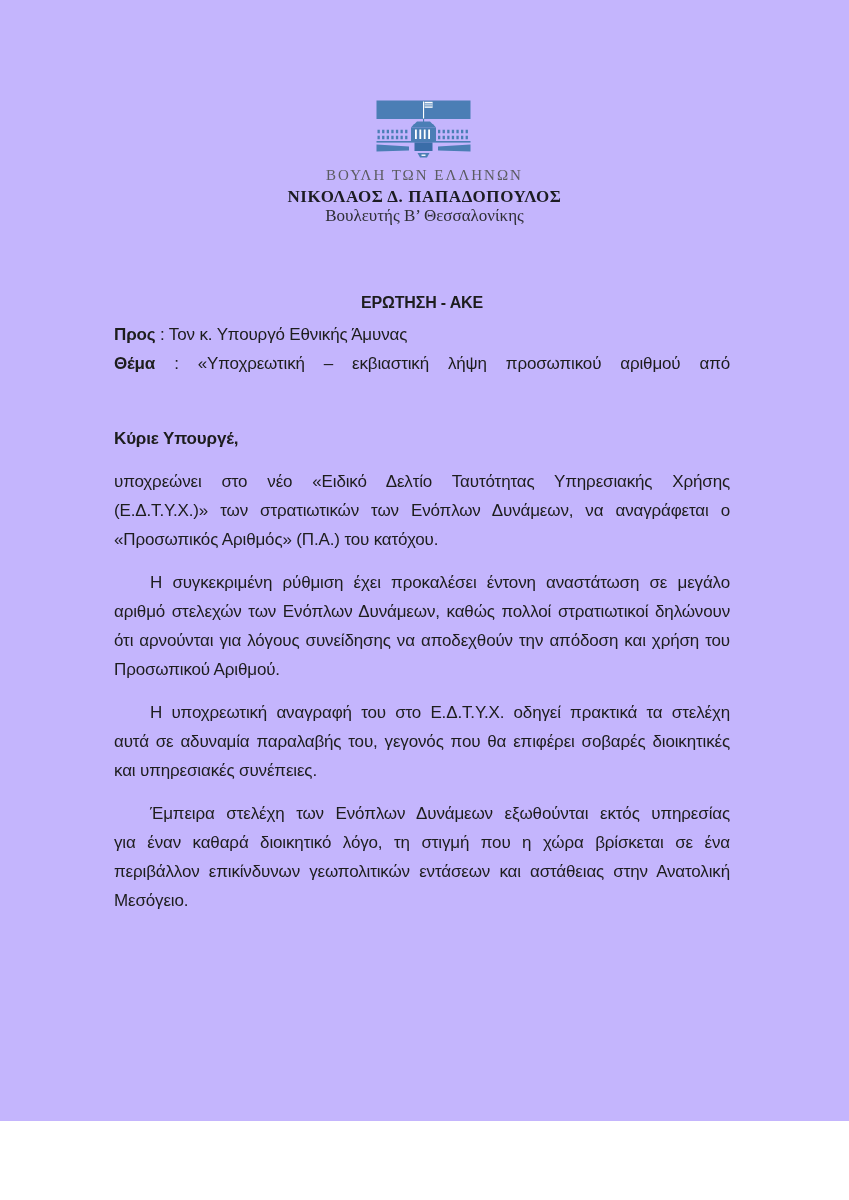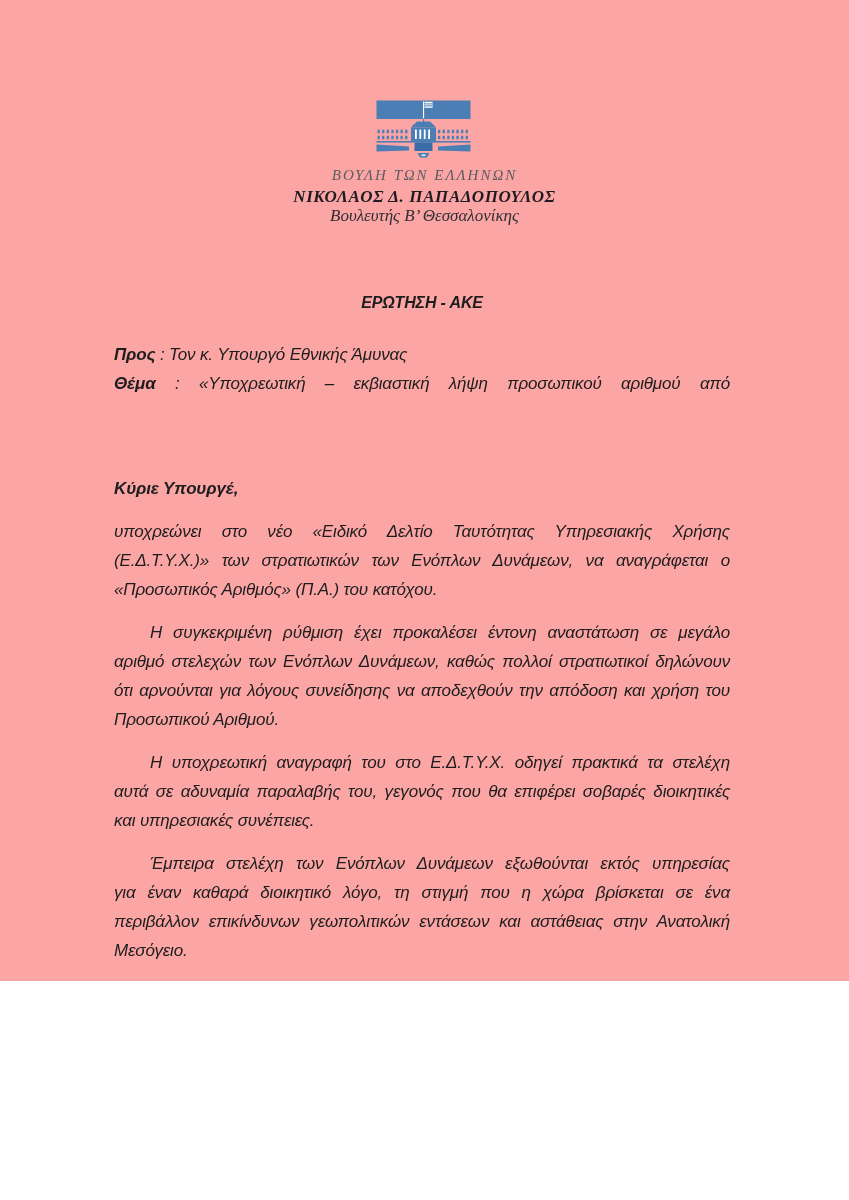--- a/index.html
+++ b/index.html
@@ -1,24 +1,23 @@
 <!DOCTYPE html>
 <html lang="el" style="--logo-blue: #4b7eb5; --logo-blue-dark: #3a6da8; --ink: #1d1d1d;"><head>
 <meta charset="utf-8">
 <style>
   html, body { margin: 0; padding: 0; background: #ffffff; }
   .page {
     position: relative;
     width: 849px;
-    height: 981px;
-    background: #fca5a5;
+    height: 1121px;
+    background: #c4b5fd;
     overflow: hidden;
     font-family: "Liberation Sans", sans-serif;
     color: var(--ink, #1d1d1d);
-    font-style: italic;
   }
 
   
   .letterhead { position: absolute; left: 0; top: 0; width: 849px; text-align: center; }
   .logo { position: absolute; left: 375px; top: 97px; width: 97px; height: 66px; }
   .kicker {
     position: absolute; left: 0; top: 167px; width: 849px;
     font-family: "Liberation Serif", serif;
     font-size: 15px; letter-spacing: 2px; color: #5b5b61;
   }
@@ -33,23 +32,23 @@
     font-size: 17px; color: #2e2e35;
   }
 
   
   .content {
     position: absolute; left: 114px; top: 288px; width: 616px;
     font-size: 17px; letter-spacing: -0.15px; line-height: 29px;
   }
   .doc-title { text-align: center; font-weight: bold; font-size: 16px; line-height: 29px; }
   .b { font-weight: bold; }
-  .to-line { margin-top: 23px; }
+  .to-line { margin-top: 3px; }
   .subject { }
-  .salutation { margin-top: 76px; font-weight: bold; }
+  .salutation { margin-top: 46px; font-weight: bold; }
   .para { margin-top: 14px; }
   .line { text-align: justify; text-align-last: justify; }
   .line.last { text-align-last: left; }
   .line.indent { padding-left: 36px; }
 </style>
 </head>
 <body>
 
 <div class="page">
 

